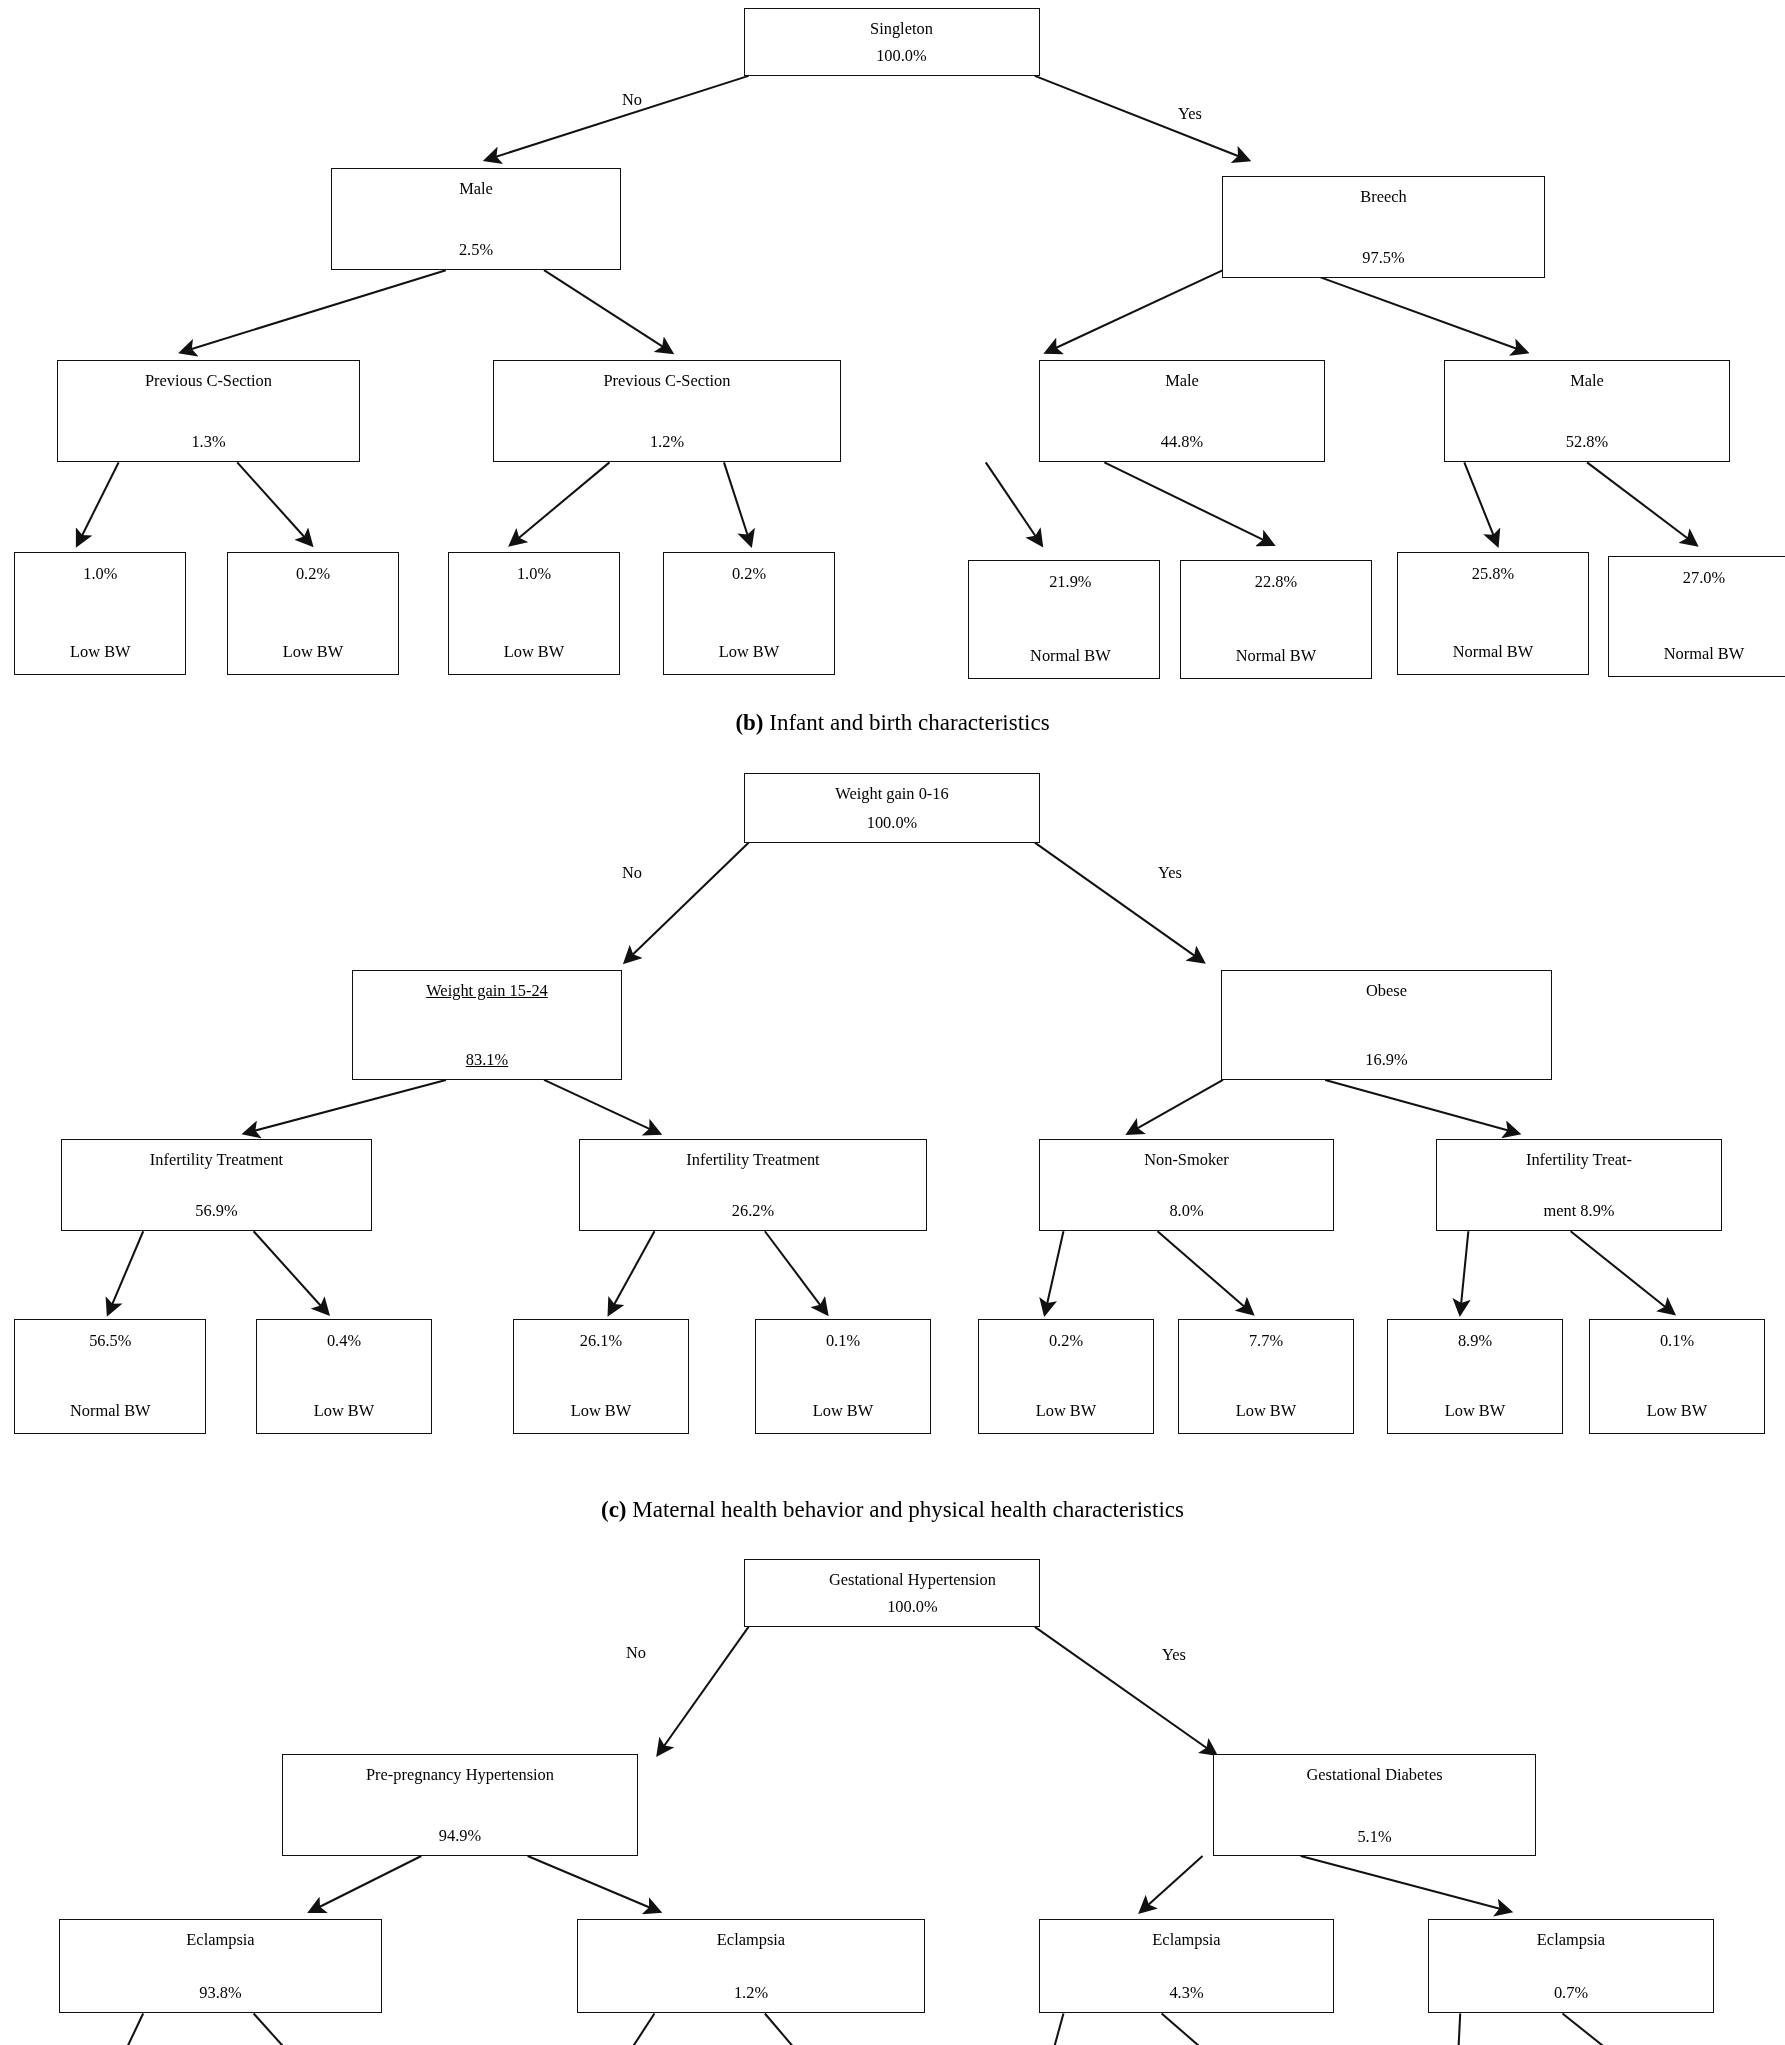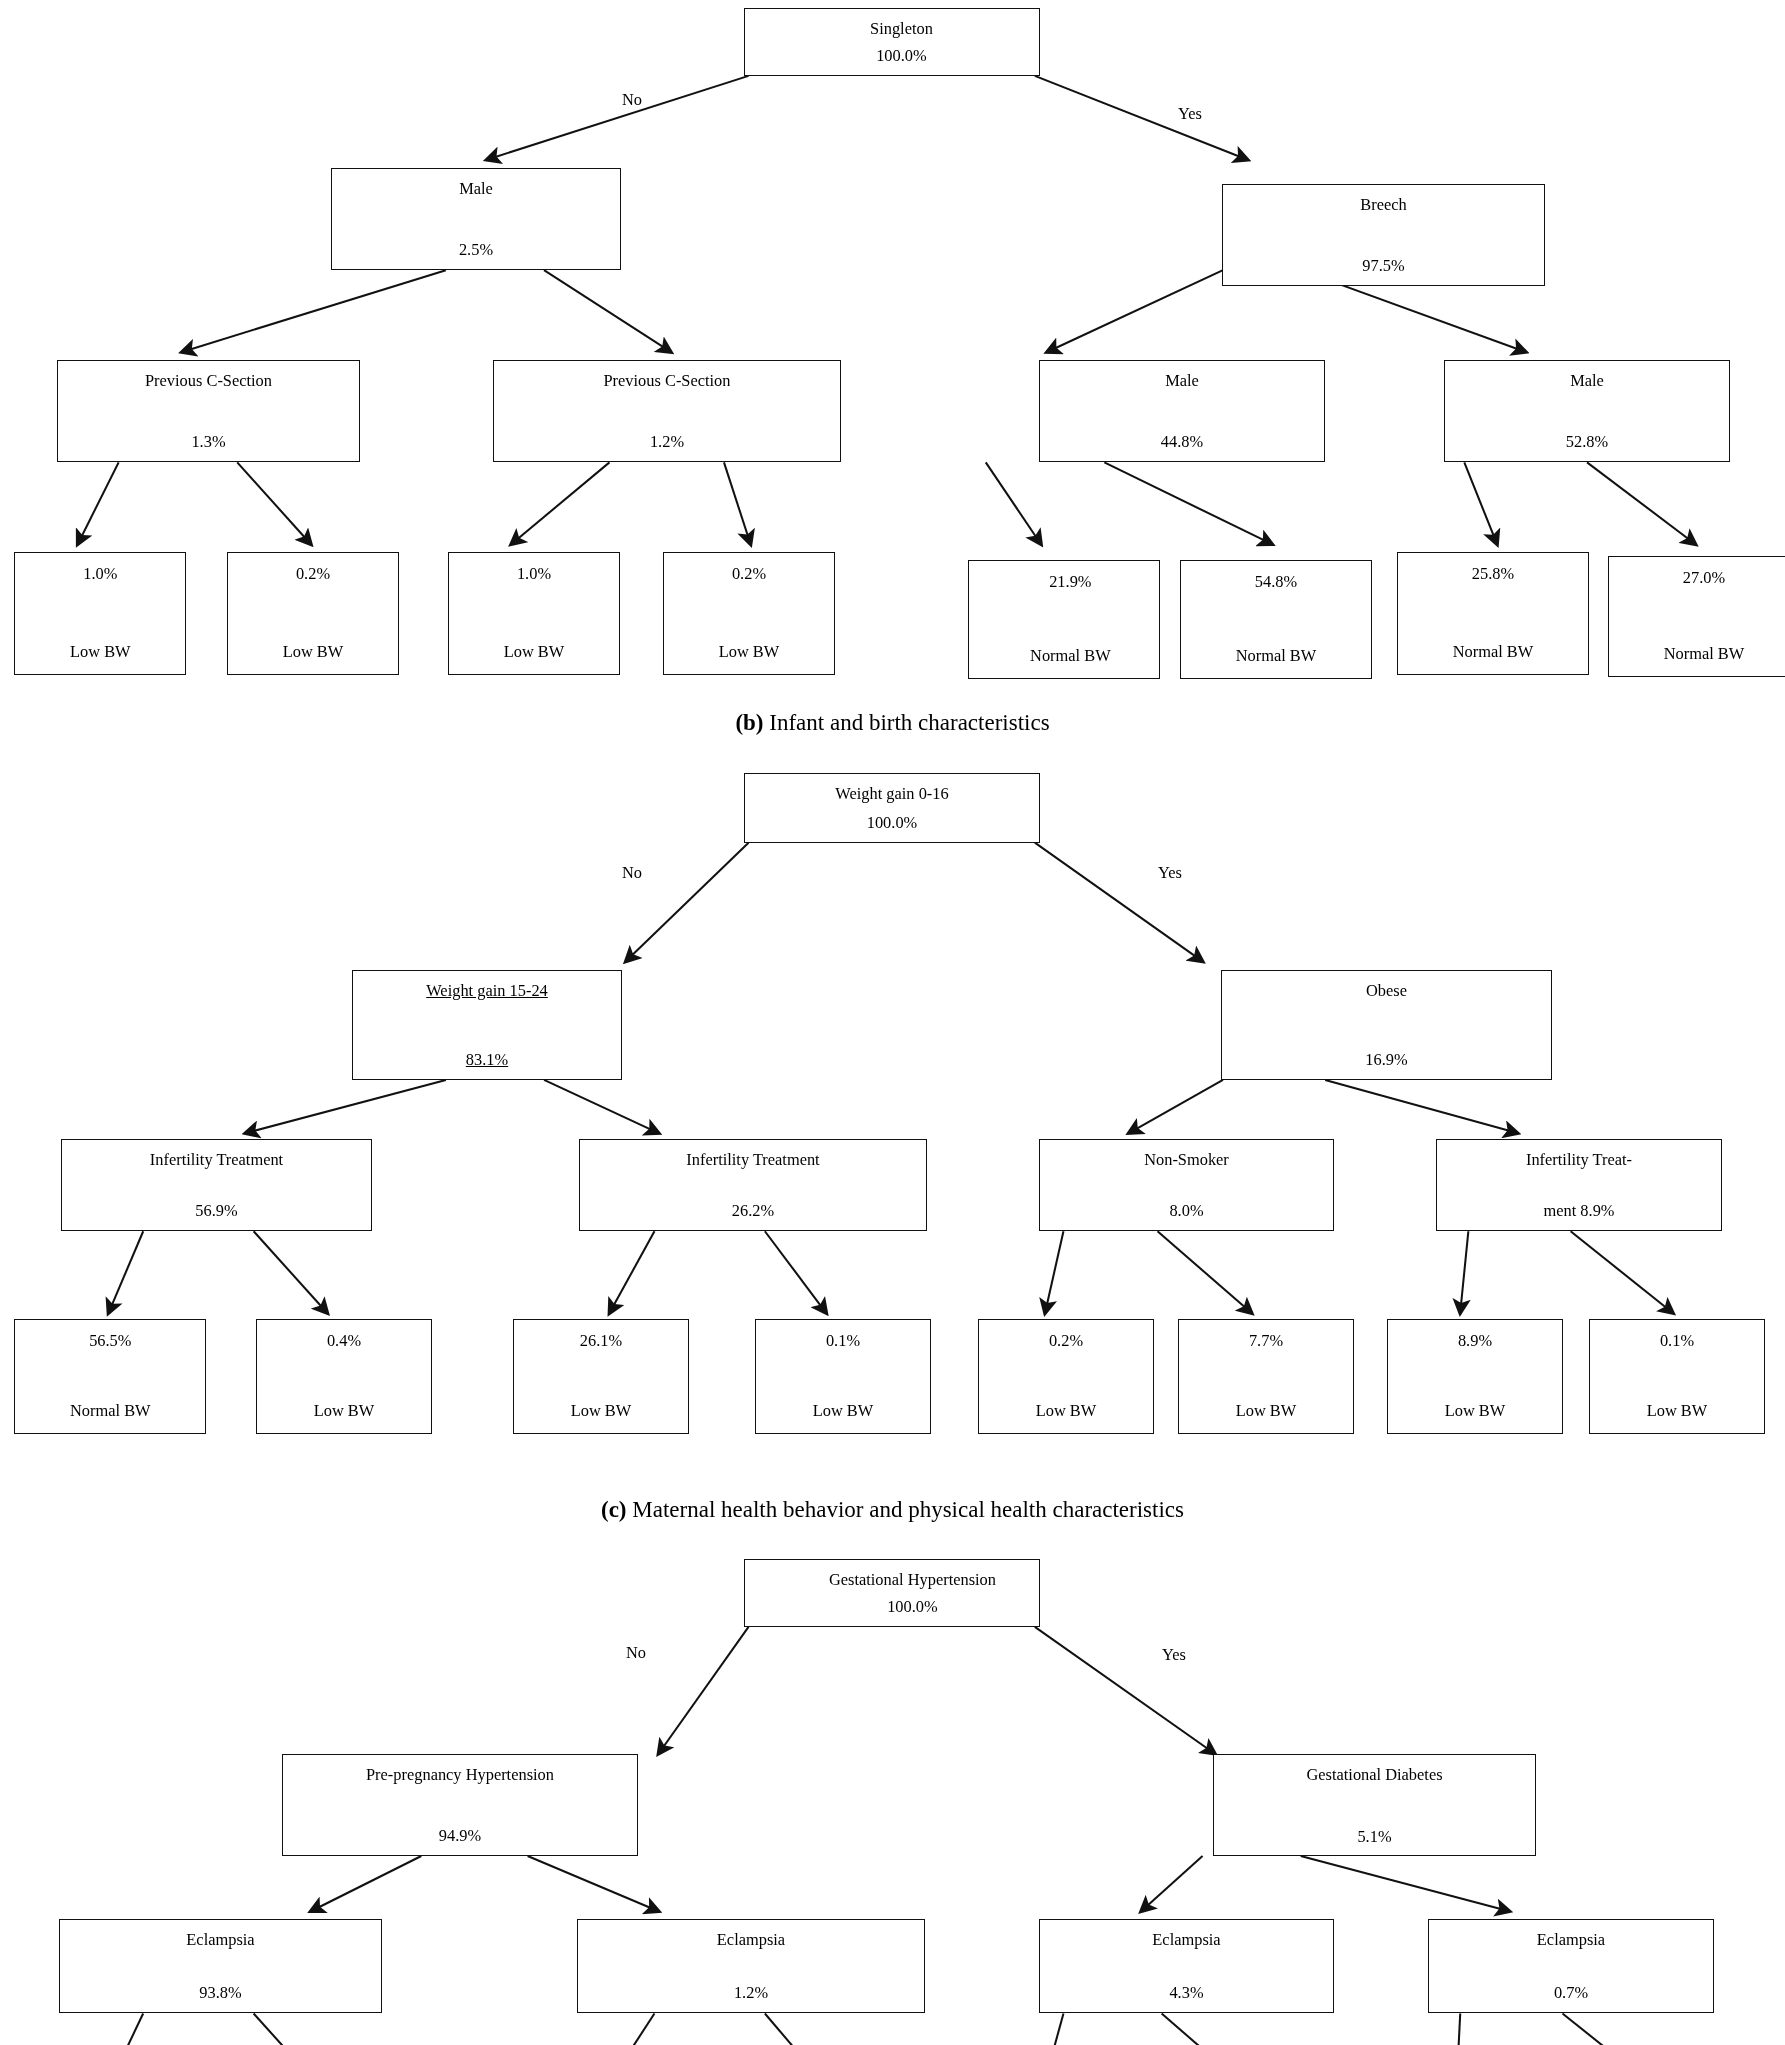--- a/index.html
+++ b/index.html
@@ -110,21 +110,21 @@
       <span class="ln bot">100.0%</span>
     </div>
 
     <div class="edgelabel" style="left:622px;top:92px;">No</div>
     <div class="edgelabel" style="left:1178px;top:106px;">Yes</div>
 
     <div class="node internal" style="left:331px;top:168px;width:290px;height:102px;">
       <span class="ln top">Male</span>
       <span class="ln bot">2.5%</span>
     </div>
-    <div class="node internal" style="left:1222px;top:184px;width:323px;height:102px;">
+    <div class="node internal" style="left:1222px;top:176px;width:323px;height:102px;">
       <span class="ln top">Breech</span>
       <span class="ln bot">97.5%</span>
     </div>
 
     <div class="node internal" style="left:57px;top:360px;width:303px;height:102px;">
       <span class="ln top">Previous C-Section</span>
       <span class="ln bot">1.3%</span>
     </div>
     <div class="node internal" style="left:493px;top:360px;width:348px;height:102px;">
       <span class="ln top">Previous C-Section</span>
@@ -153,21 +153,21 @@
     </div>
     <div class="node leaf" style="left:663px;top:552px;width:172px;height:123px;">
       <span class="ln top">0.2%</span>
       <span class="ln bot">Low BW</span>
     </div>
     <div class="node leaf" style="left:968px;top:560px;width:192px;height:119px;padding-left:16px;">
       <span class="ln top">21.9%</span>
       <span class="ln bot">Normal BW</span>
     </div>
     <div class="node leaf" style="left:1180px;top:560px;width:192px;height:119px;">
-      <span class="ln top">54.8%</span>
+      <span class="ln top">22.8%</span>
       <span class="ln bot">Normal BW</span>
     </div>
     <div class="node leaf" style="left:1397px;top:552px;width:192px;height:123px;">
       <span class="ln top">25.8%</span>
       <span class="ln bot">Normal BW</span>
     </div>
     <div class="node leaf" style="left:1608px;top:556px;width:192px;height:121px;">
       <span class="ln top">27.0%</span>
       <span class="ln bot">Normal BW</span>
     </div>

